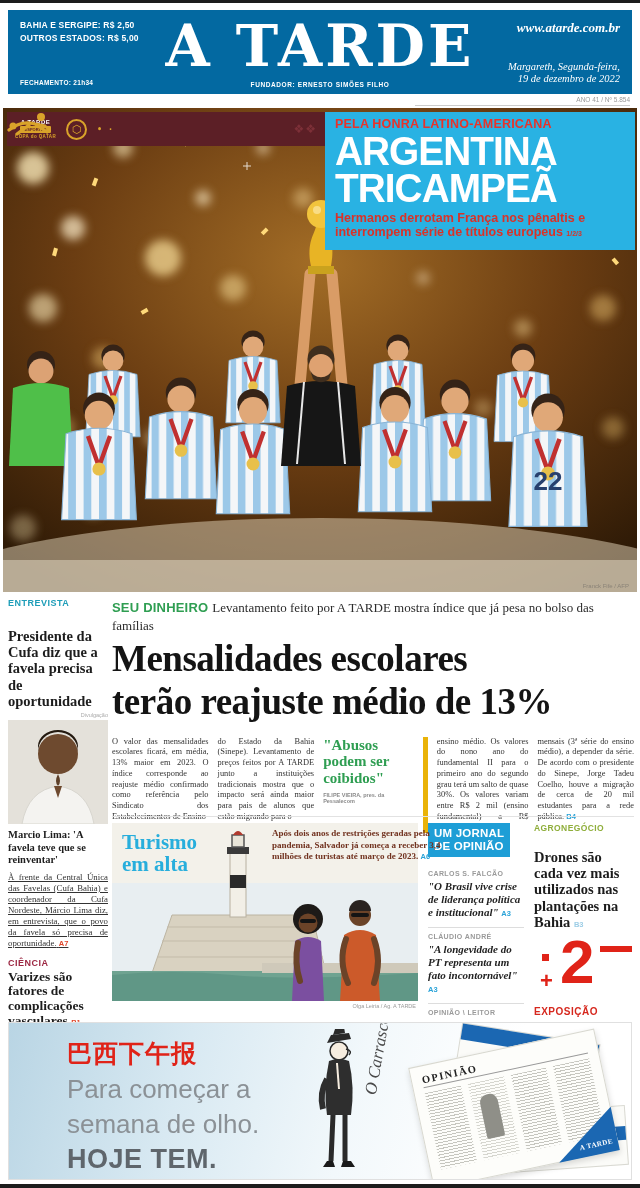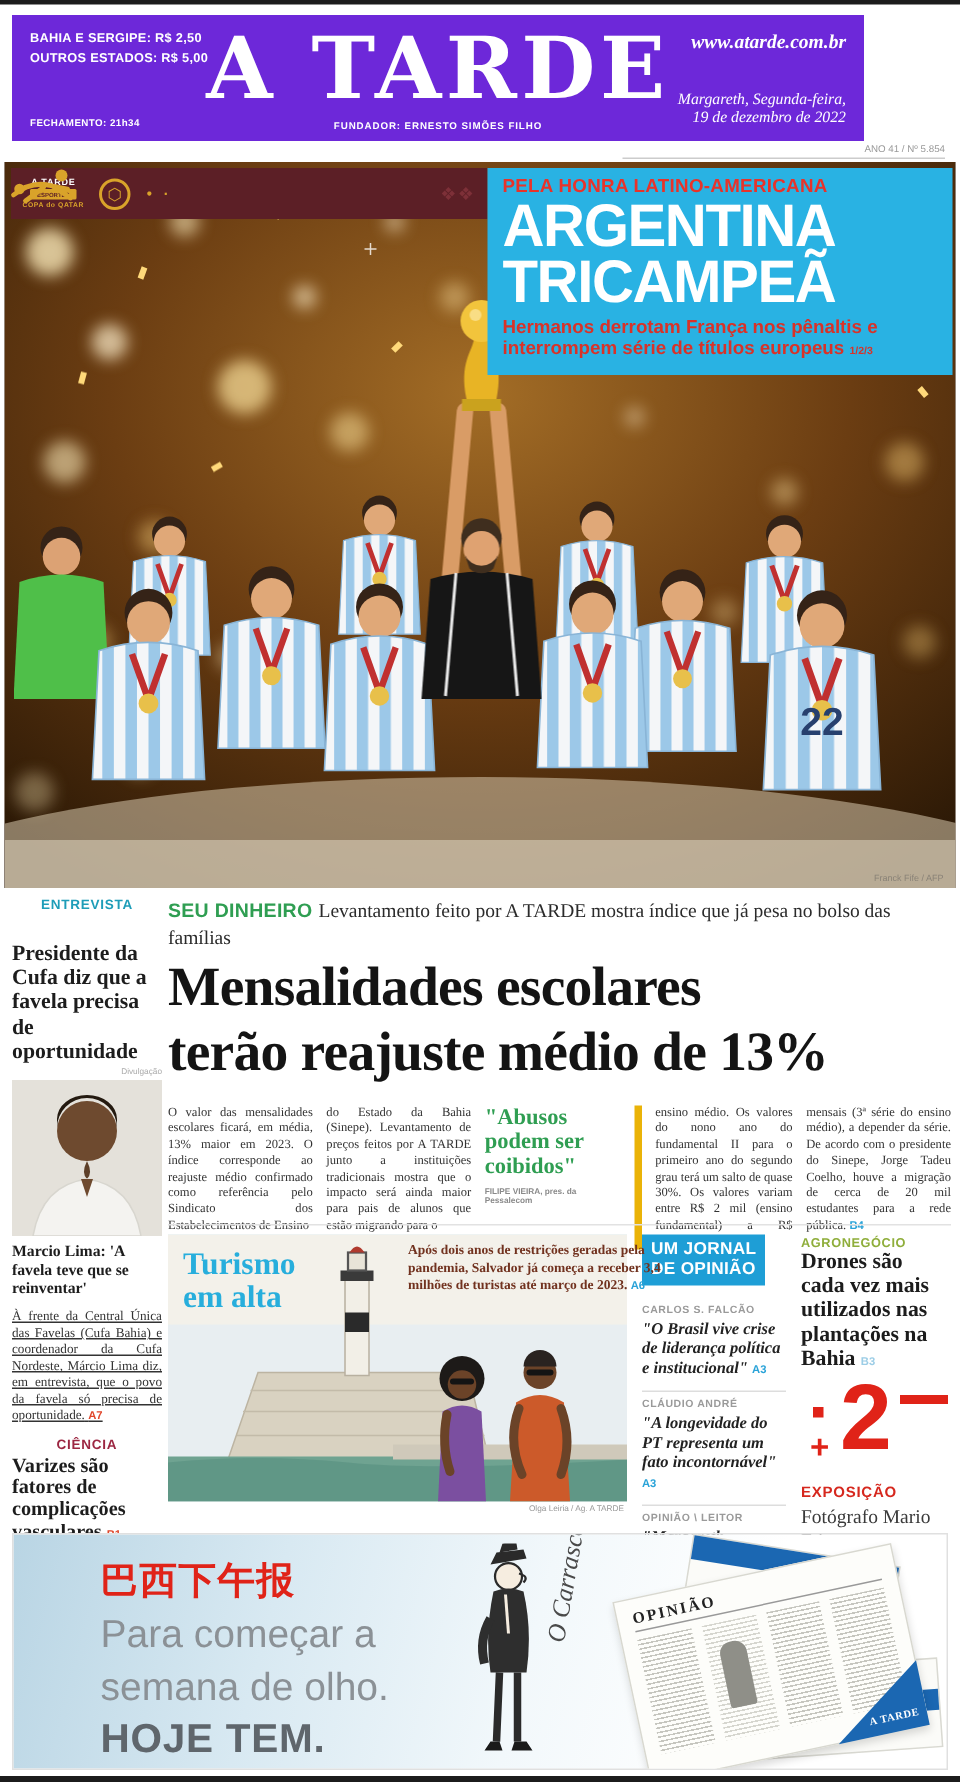--- a/index.html
+++ b/index.html
@@ -1,21 +1,21 @@
 <!DOCTYPE html>
 <html><head>
 <meta charset="utf-8">
 <style>
   html,body{margin:0;padding:0;background:#e8e8e8;}
   *{box-sizing:border-box;-webkit-text-size-adjust:none;}
   .page{position:relative;width:640px;height:1188px;background:#fff;margin:0 auto;overflow:hidden;
         font-family:"Liberation Serif",serif;color:#222;}
   .scanline{position:absolute;left:0;right:0;background:#1c1c1c;}
   
-  .mast{position:absolute;top:10px;left:8px;width:568px;height:84px;background:#6d28d9;color:#fff;}
+  .mast{position:absolute;top:10px;left:8px;width:624px;height:84px;background:#0369a1;color:#fff;}
   .mast .prices{position:absolute;top:9px;left:12px;font:bold 8.5px "Liberation Sans",sans-serif;line-height:1.5;letter-spacing:.2px;}
   .mast .closing{position:absolute;bottom:8px;left:12px;font:bold 6.5px "Liberation Sans",sans-serif;letter-spacing:.3px;}
   .mast .title{position:absolute;top:2px;left:0;right:0;text-align:center;
         font-family:"DejaVu Serif",serif;font-weight:bold;font-size:57px;letter-spacing:3px;}
   .mast .founder{position:absolute;bottom:6px;left:0;right:0;text-align:center;font:bold 6.5px "Liberation Sans",sans-serif;letter-spacing:.6px;}
   .mast .url{position:absolute;top:10px;right:12px;font:bold italic 13px "Liberation Serif",serif;}
   .mast .date{position:absolute;bottom:8px;right:12px;font:italic 10.5px "Liberation Serif",serif;text-align:right;line-height:1.2;}
   .edition{position:absolute;top:96px;right:10px;font:6.5px "Liberation Sans",sans-serif;color:#999;
         border-bottom:1px solid #ccc;padding-bottom:2px;width:215px;text-align:right;}
   
@@ -34,21 +34,21 @@
         font:bold 10.5px "Liberation Serif",serif;line-height:1.3;}
   .lead-box{position:absolute;top:4px;left:322px;width:310px;height:138px;background:#29b2e3;padding:5px 10px 6px;}
   .lead-kicker{font:bold 12.5px "Liberation Sans",sans-serif;color:#e8332a;letter-spacing:.2px;}
   .lead-head{font:bold 40px "Liberation Sans",sans-serif;color:#fff;line-height:.93;letter-spacing:-1px;
         transform:scaleX(.97);transform-origin:left;margin-top:2px;}
   .lead-dek{font:bold 12.5px "Liberation Sans",sans-serif;color:#d93228;line-height:1.12;margin-top:4px;}
   .lead-refs{font:bold 7px "Liberation Sans",sans-serif;color:#d93228;}
   .hero-credit{position:absolute;bottom:3px;right:8px;font:6px "Liberation Sans",sans-serif;color:#8a8378;}
   
   .leftcol{position:absolute;left:8px;top:598px;width:100px;height:424px;overflow:hidden;}
-  .seclabel{font:bold 9px "Liberation Sans",sans-serif;letter-spacing:.5px;text-align:center;}
+  .seclabel{font:bold 9px "Liberation Sans",sans-serif;letter-spacing:.5px;}
   .lc-head{font:bold 14.5px "Liberation Serif",serif;color:#1d1d1d;line-height:1.12;margin-top:20px;}
   .lc-credit{text-align:right;font:5.5px "Liberation Sans",sans-serif;color:#aaa;margin:3px 0 2px;}
   .portrait{width:100px;height:104px;background:linear-gradient(#e9e7e0,#d6d3ca);position:relative;overflow:hidden;}
   .lc-sub{font:bold 10.5px "Liberation Serif",serif;line-height:1.2;margin-top:5px;color:#1d1d1d;}
   .lc-body{font:8.8px "Liberation Serif",serif;line-height:1.25;text-align:justify;color:#333;margin-top:5px;text-decoration:underline;}
   .ref-red{color:#e0462a;font:bold 7.5px "Liberation Sans",sans-serif;}
   .ref-blue{color:#2aa3d8;font:bold 7.5px "Liberation Sans",sans-serif;}
   .ref-lblue{color:#9ccde6;font:bold 7.5px "Liberation Sans",sans-serif;}
   .var-head{font:bold 13.5px "Liberation Serif",serif;line-height:1.1;margin-top:2px;color:#1d1d1d;}
   .issn{margin-top:6px;}
@@ -74,21 +74,21 @@
   .opcol{width:96px;flex:none;}
   .op-badge{background:#1e9ed6;color:#fff;font:bold 11.5px "Liberation Sans",sans-serif;line-height:1.15;
         padding:4px 6px;display:inline-block;letter-spacing:.2px;}
   .op-item{margin-top:8px;padding-top:5px;}
   .op-item + .op-item{border-top:1px solid #ddd;}
   .op-author{font:bold 7px "Liberation Sans",sans-serif;color:#9a9a9a;letter-spacing:.4px;}
   .op-quote{font:bold italic 11px "Liberation Serif",serif;color:#222;line-height:1.18;margin-top:3px;}
   .op-credit{font:bold 5.5px "Liberation Sans",sans-serif;color:#777;margin-top:2px;}
   .agrocol{width:100px;flex:none;}
   .agro-label{font:bold 8.5px "Liberation Sans",sans-serif;color:#8fae3b;letter-spacing:.4px;}
-  .agro-head{font:bold 14.5px "Liberation Serif",serif;color:#1c1c1c;line-height:1.12;margin-top:0;}
+  .agro-head{font:bold 14.5px "Liberation Serif",serif;color:#1c1c1c;line-height:1.12;margin-top:16px;}
   .dois{position:relative;height:66px;margin:8px 0 2px;}
   .dois .two{position:absolute;left:26px;top:-12px;font:bold 62px "Liberation Sans",sans-serif;color:#e02318;}
   .dois .dot{position:absolute;left:8px;top:16px;width:7px;height:7px;background:#e02318;}
   .dois .plus{position:absolute;left:6px;top:30px;font:bold 22px "Liberation Sans",sans-serif;color:#e02318;}
   .dois .dash{position:absolute;left:66px;top:8px;width:32px;height:6px;background:#e02318;}
   .expo-label{font:bold 10px "Liberation Sans",sans-serif;color:#d6281e;letter-spacing:.5px;}
   .expo-text{font:13px "Liberation Serif",serif;color:#3a3a3a;line-height:1.18;margin-top:2px;}
   
   .ad{position:absolute;left:8px;top:1022px;width:624px;height:158px;border:1px solid #e0e0e0;
       background:linear-gradient(105deg,#b9d5e4 0%,#d8e9f2 28%,#f2f8fb 55%,#ffffff 78%);overflow:hidden;}

